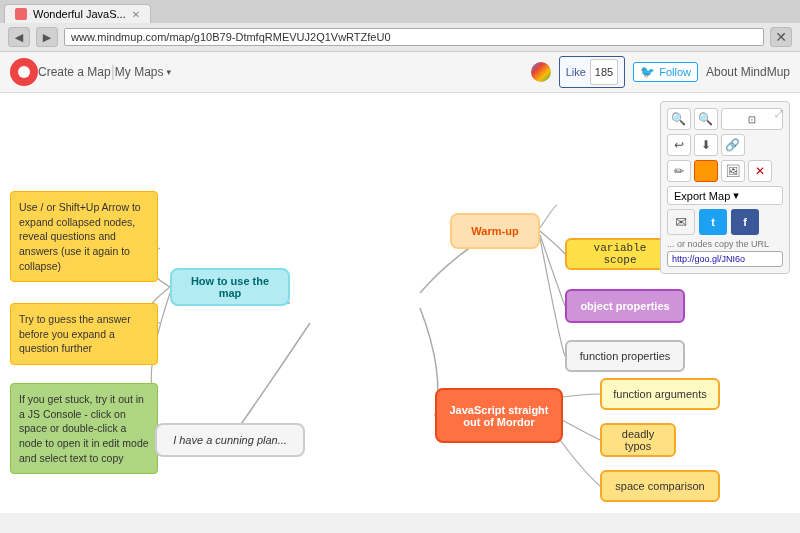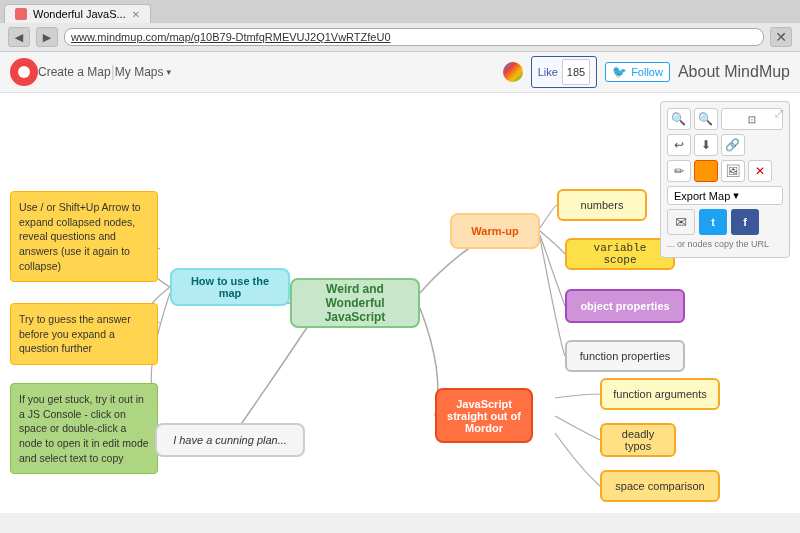--- a/index.html
+++ b/index.html
@@ -52,25 +52,24 @@
       border: 1px solid #bbb;
       border-radius: 3px;
       width: 22px; height: 20px;
       display: flex; align-items: center; justify-content: center;
       font-size: 11px; cursor: pointer; color: #555;
     }
     .address-box {
       flex: 1;
       background: white;
       border: 1px solid #aaa;
-      border-radius: 8px;
+      border-radius: 2px;
       padding: 2px 6px;
       font-size: 11px;
       color: #333;
-      text-decoration: underline;
     }
     .refresh-btn {
       background: #d0d0d0;
       border: 1px solid #bbb;
       border-radius: 3px;
       width: 22px; height: 20px;
       display: flex; align-items: center; justify-content: center;
       font-size: 14px; cursor: pointer; color: #555;
     }
 
@@ -137,21 +136,21 @@
     .follow-btn {
       display: flex; align-items: center; gap: 4px;
       border: 1px solid #1da1f2;
       border-radius: 3px;
       padding: 2px 6px;
       font-size: 11px;
       color: #1da1f2;
       background: white;
     }
     .about-link {
-      font-size: 16px;
+      font-size: 12px;
       color: #555;
       cursor: pointer;
     }
 
     
     .canvas {
       position: relative;
       width: 800px;
       height: 420px;
       background: white;
@@ -217,21 +216,21 @@
       top: 330px;
       font-weight: normal;
       font-style: italic;
     }
 
     
     .node-mordor {
       background: #ff7043;
       border: 2px solid #e64a19;
       color: white;
-      width: 98px;
+      width: 128px;
       height: 55px;
       left: 435px;
       top: 295px;
       font-size: 11px;
     }
 
     
     .node-numbers {
       background: #fff9c4;
       border: 2px solid #f9a825;
@@ -564,39 +563,33 @@
   </div>
 
   <div class="sticky sticky-green sticky-3">
     <span>If you get stuck, try it out in a JS Console - click on space or double-click a node to open it in edit mode and select text to copy</span>
   </div>
 
   <div class="node node-howto">
     <span>How to use the map</span>
   </div>
 
-  <div class="node node-central">
-    <span>Weird and Wonderful JavaScript</span>
-  </div>
 
   <div class="node node-warmup">
     <span>Warm-up</span>
   </div>
 
   <div class="node node-cunning">
     <span>I have a cunning plan...</span>
   </div>
 
   <div class="node node-mordor">
     <span>JavaScript straight out of Mordor</span>
   </div>
 
-  <div class="node node-numbers">
-    <span>numbers</span>
-  </div>
 
   <div class="node node-varscope">
     <span>variable scope</span>
   </div>
 
   <div class="node node-objprop">
     <span>object properties</span>
   </div>
 
   <div class="node node-funcprop">
@@ -644,15 +637,16 @@
         <span>Export Map</span>
         <span>▾</span>
       </div>
     </div>
     <div class="share-row">
       <div class="share-email">✉</div>
       <div class="share-twitter">t</div>
       <div class="share-facebook">f</div>
     </div>
     <div class="url-label">... or nodes copy the URL</div>
+    <div class="url-box">http://goo.gl/JNI6o</div>
   </div>
 
 </div>
 
 </body></html>

